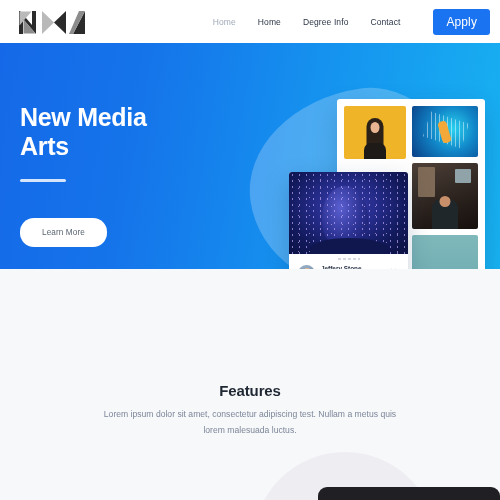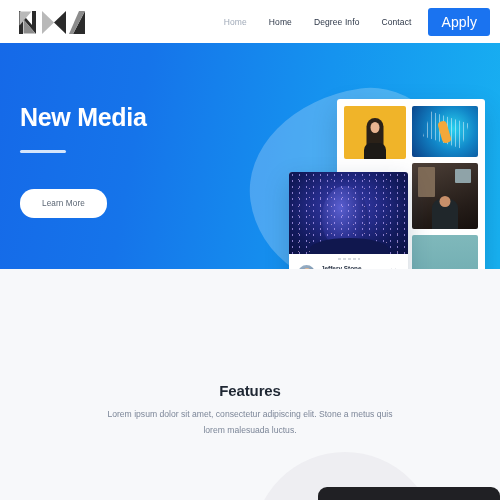--- a/index.html
+++ b/index.html
@@ -60,24 +60,24 @@
     font-size: 8.5px;
     color: #2d3748;
     letter-spacing: 0.1px;
     padding: 0 9px;
     cursor: pointer;
     white-space: nowrap;
   }
   .nav-link.muted { color: #a0aab8; }
 
   .apply-btn {
-    margin-left: 4px;
+    margin-left: 20px;
     background: #1a73f0;
     color: #ffffff;
-    font-size: 14px;
+    font-size: 12px;
     padding: 6px 13px;
     border-radius: 3px;
     border: none;
     cursor: pointer;
     font-family: inherit;
     letter-spacing: 0.1px;
   }
 
   
   .hero {
@@ -454,20 +454,21 @@
     </div>
   </div>
 
   <div class="hero">
 
     <div class="hero-blob"></div>
 
     <div class="hero-copy">
       <div class="hero-title">
         <div>New Media</div>
+        <div>Arts</div>
       </div>
       <div class="hero-rule"></div>
       <button class="learn-btn">Learn More</button>
     </div>
 
     <div class="collage">
       <div class="grid-left">
         <div class="tile tile-yellow">
           <div class="fig-hair"></div>
           <div class="fig-face"></div>
@@ -514,18 +515,18 @@
             <path d="M20.8 4.6a5.5 5.5 0 0 0-7.8 0L12 5.7l-1.1-1.1a5.5 5.5 0 0 0-7.8 7.8l1.1 1.1L12 21.2l7.8-7.7 1.1-1.1a5.5 5.5 0 0 0 0-7.8z"></path>
           </svg>
         </div>
       </div>
     </div>
   </div>
 
   <div class="features">
     <div class="feat-circle"></div>
     <div class="features-title">Features</div>
-    <div class="features-sub">Lorem ipsum dolor sit amet, consectetur adipiscing elit. Stone a metus quis lorem malesuada luctus.</div>
+    <div class="features-sub">Lorem ipsum dolor sit amet, consectetur adipiscing test. Nullam a metus quis lorem malesuada luctus.</div>
   </div>
 
   <div class="device"></div>
 
 </div>
 
 </body></html>

